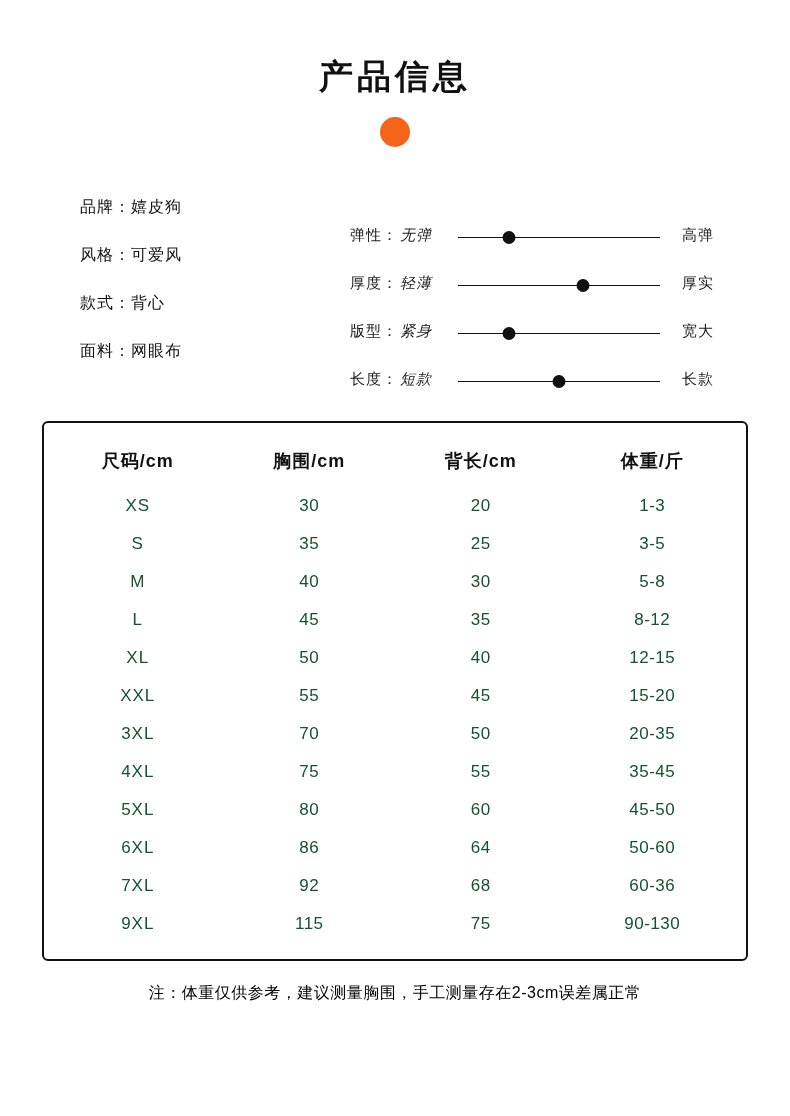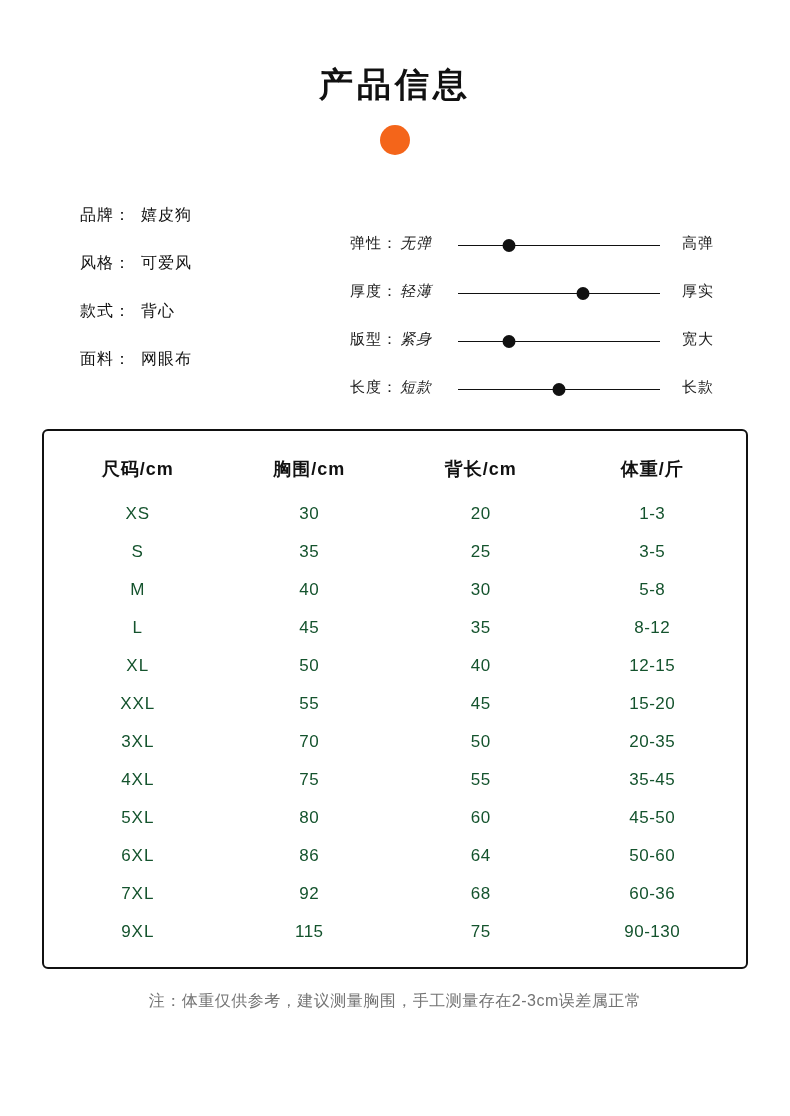--- a/index.html
+++ b/index.html
@@ -26,21 +26,21 @@
   .title-block {
     text-align: center;
     padding-top: 52px;
   }
   .title {
     font-size: 34px;
     font-weight: bold;
     letter-spacing: 4px;
     color: #111;
     line-height: 1.2;
-    margin: 12px;
+    margin: 4px;
   }
   .title-dot {
     width: 30px;
     height: 30px;
     border-radius: 50%;
     margin: 20px auto 0 auto;
   }
 
   
   .attrs {
@@ -59,21 +59,20 @@
     align-items: baseline;
     height: 48px;
     font-size: 16px;
   }
   .attr-label {
     letter-spacing: 1px;
     color: #111;
     white-space: nowrap;
   }
   .attr-value {
-    margin-left: 10px;
     color: #111;
     letter-spacing: 1px;
     white-space: nowrap;
   }
 
   .attr-right {
     flex: 1;
     padding-top: 2px;
   }
   .slider-row {
@@ -154,21 +153,21 @@
   table.size-table td.col-size {
     letter-spacing: 1px;
   }
 
   
   .footnote {
     margin-top: 22px;
     text-align: center;
     font-size: 16px;
     letter-spacing: 0.5px;
-    color: #737373;
+    color: #000000;
   }
 </style>
 </head>
 <body>
 
 <div class="page">
 
   <div class="title-block">
     <h1 class="title">产品信息</h1>
     <div class="title-dot" style="background: rgb(244, 101, 26);"></div>

